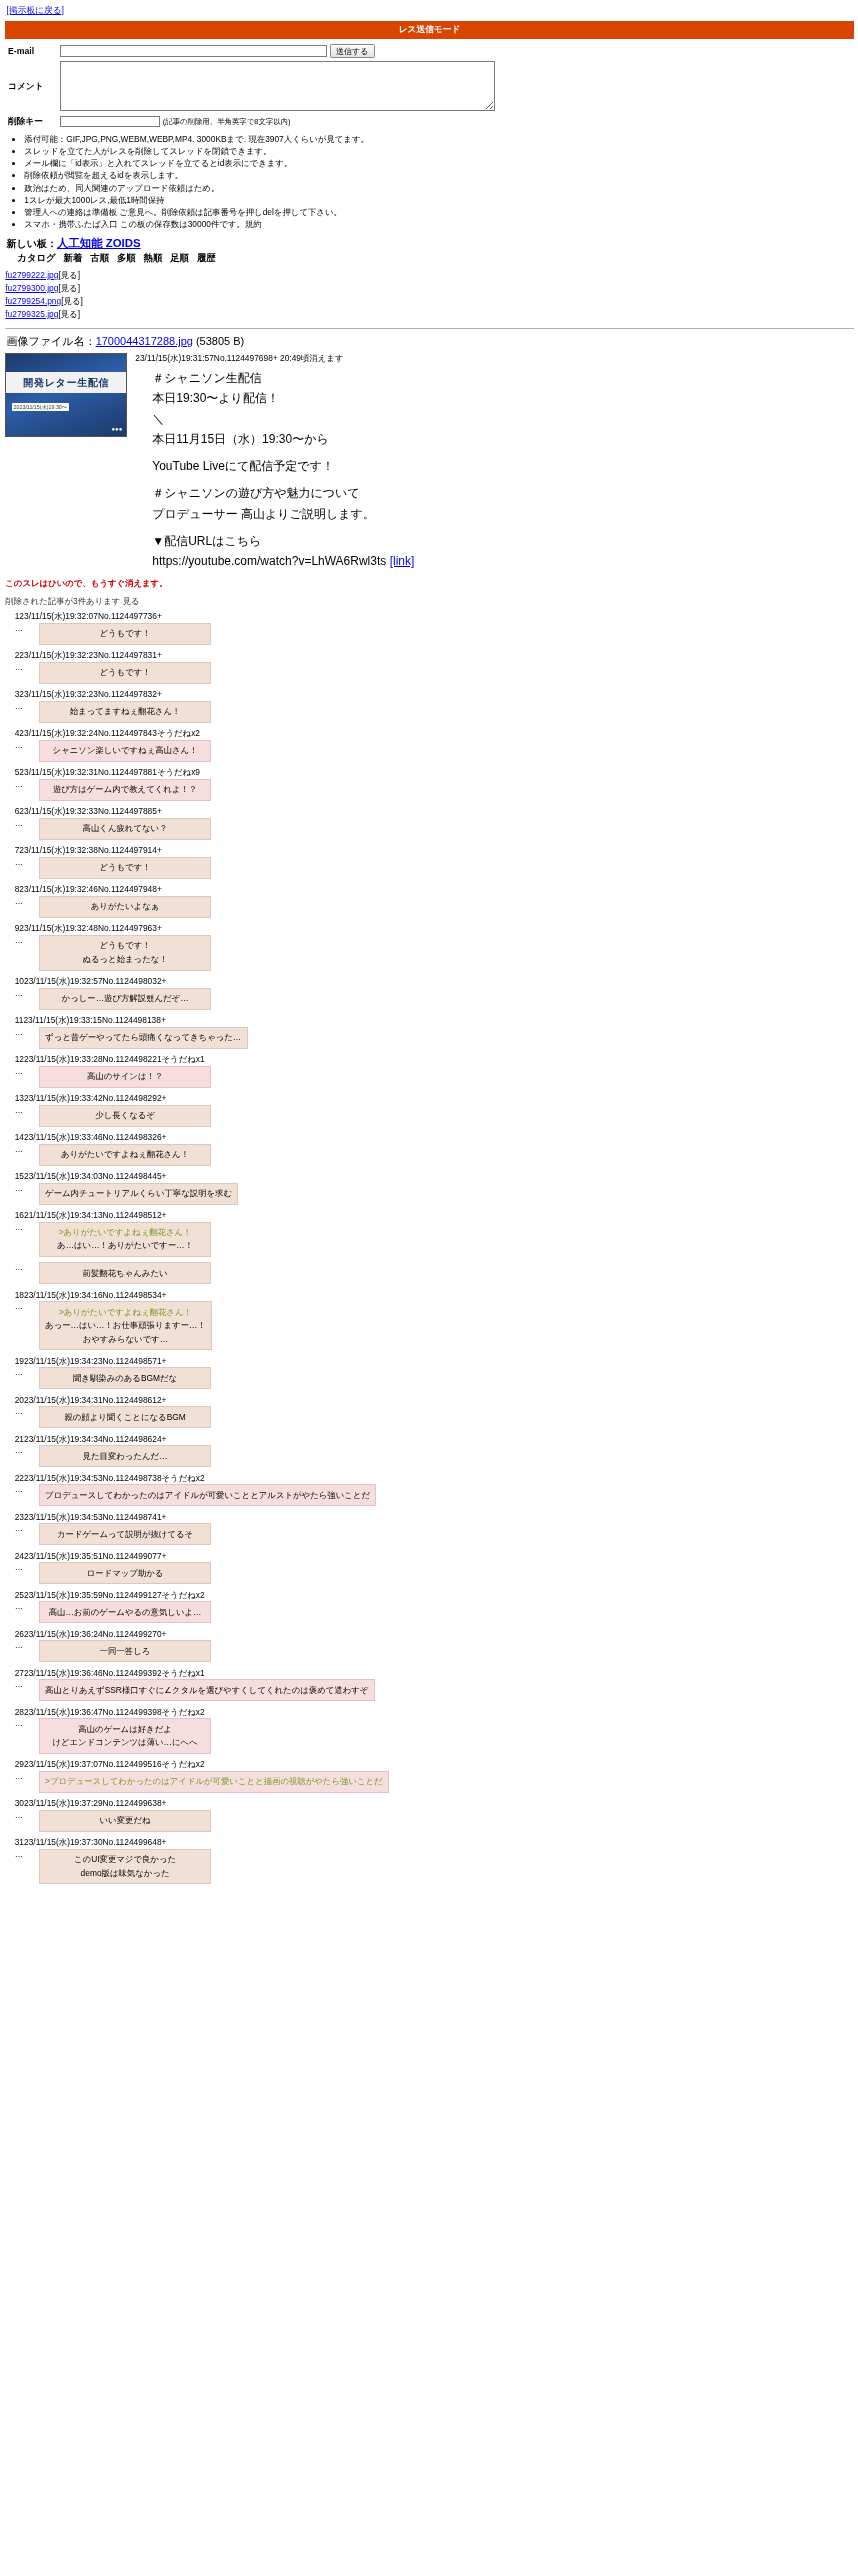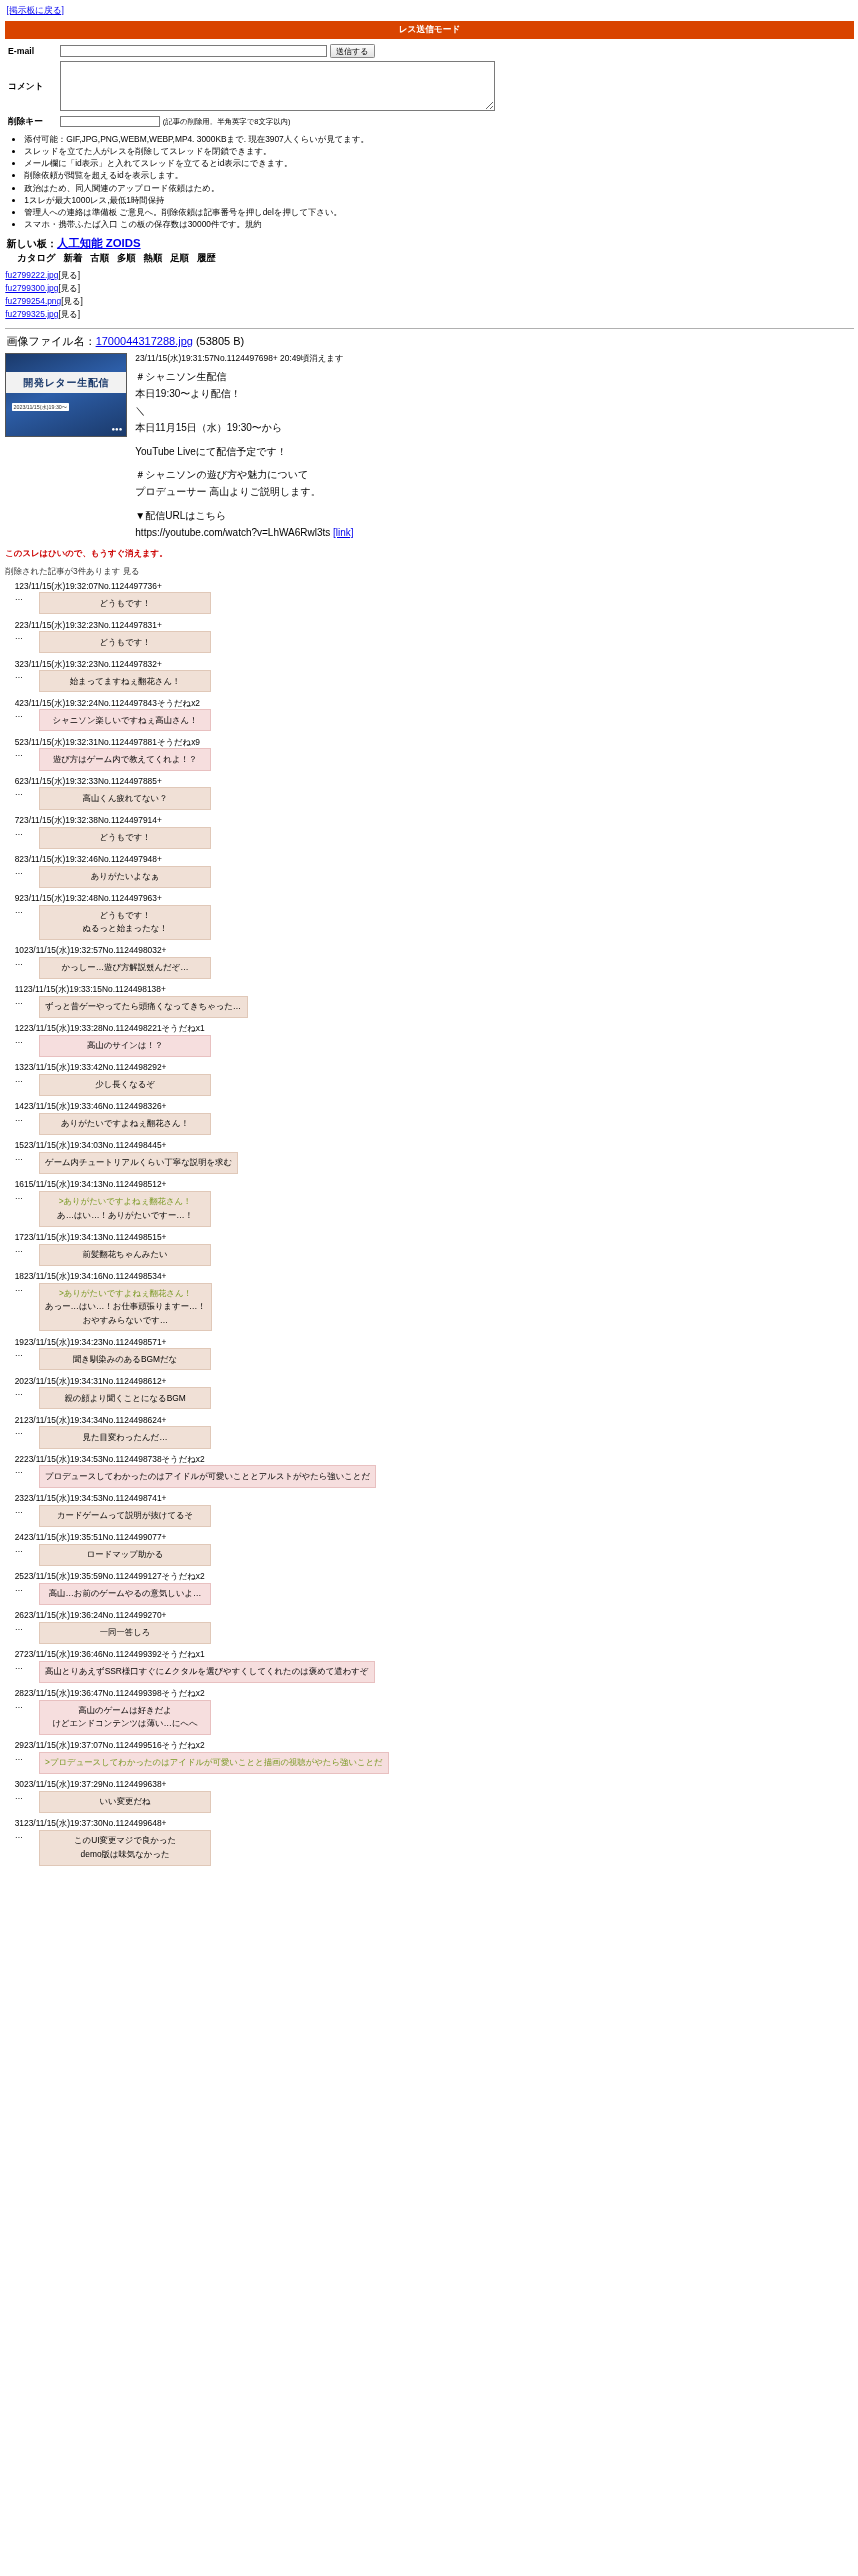--- a/index.html
+++ b/index.html
@@ -70,21 +70,21 @@
     position:absolute;left:0;right:0;top:18px;height:21.4px;background:#f2f2f2;
     display:flex;align-items:center;justify-content:center;
     color:#1b3a6b;font-weight:bold;font-size:10px;letter-spacing:0.7px;
   }
   .thumb .tsub{
     position:absolute;left:5.3px;top:49px;background:#fff;color:#333;
     font-size:5.3px;padding:0.7px 2px;border-radius:0.7px;
   }
   .thumb .tdots{position:absolute;right:4px;bottom:4px;color:#fff;font-size:6px;}
   .posthead{font-size:8.4px;margin-bottom:4px;}
-  .postbody{font-size:10px;line-height:1.7;}
+  .postbody{font-size:12px;line-height:1.7;margin-left:17px;}
   .warn{color:#cc0000;font-weight:bold;font-size:8.4px;margin:6.7px 0 1.3px 0;}
   .delinfo{font-size:8.4px;color:#333;margin:7px 0 4px 0;}
   .replies{margin-left:9.4px;}
   .reply{margin:0 0 1.3px 0;}
   .rhead{font-size:8.4px;margin:0 0 0.7px 0;}
   .rhead .num{color:#000;}
   .rbox{
     background:#f0e0d6;
     border:0.7px solid #e0c8b8;
     padding:3.3px 5.3px;
@@ -338,31 +338,30 @@
       <div class="reply">
         <div class="rhead"><span class="num">15</span><span>23/11/15(水)19:34:03No.1124498445+</span></div>
         <div class="rowline">
           <span class="dots">…</span>
           <div class="rbox">
             <div>ゲーム内チュートリアルくらい丁寧な説明を求む</div>
           </div>
         </div>
       </div>
       <div class="reply">
-        <div class="rhead"><span class="num">16</span><span>15/11/15(水)19:34:13No.1124498512+</span></div>
+        <div class="rhead"><span class="num">16</span><span>21/11/15(水)19:34:13No.1124498512+</span></div>
         <div class="rowline">
           <span class="dots">…</span>
           <div class="rbox">
             <div class="q">&gt;ありがたいですよねぇ翻花さん！</div>
             <div>あ…はい…！ありがたいですー…！</div>
           </div>
         </div>
       </div>
       <div class="reply">
-        <div class="rhead"><span class="num">17</span><span>23/11/15(水)19:34:13No.1124498515+</span></div>
         <div class="rowline">
           <span class="dots">…</span>
           <div class="rbox">
             <div>前髪翻花ちゃんみたい</div>
           </div>
         </div>
       </div>
       <div class="reply">
         <div class="rhead"><span class="num">18</span><span>23/11/15(水)19:34:16No.1124498534+</span></div>
         <div class="rowline">

